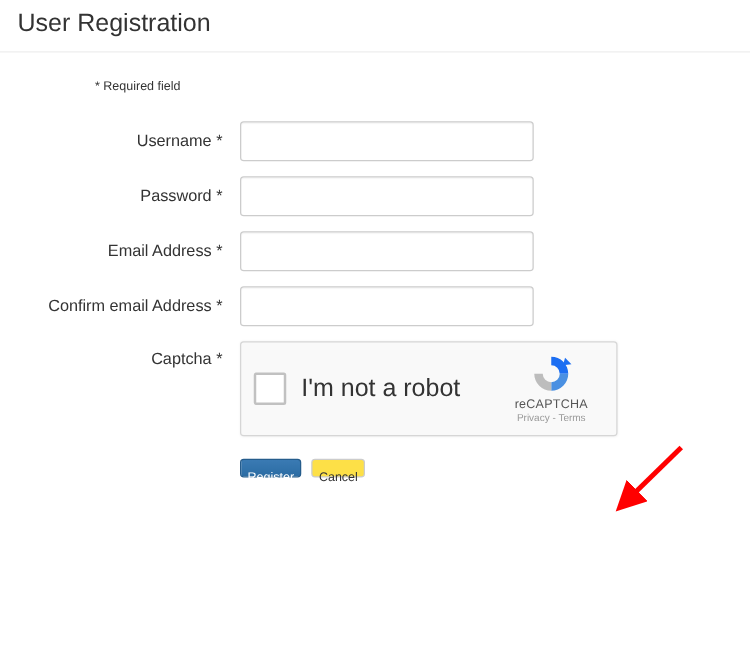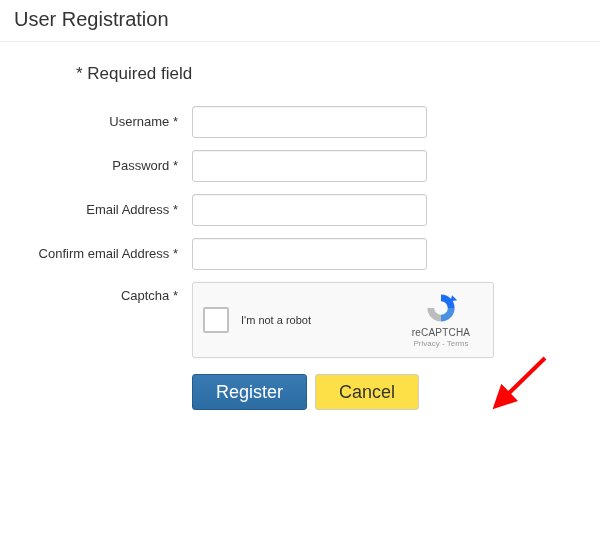--- a/index.html
+++ b/index.html
@@ -19,21 +19,21 @@
       color: #333;
       padding: 8px 14px 10px;
       border-bottom: 1px solid #eee;
     }
     .form-area {
       padding: 22px 14px 0;
     }
     .required-note {
       margin-left: 62px;
       color: #333;
-      font-size: 17px;
+      font-size: 10px;
       margin-bottom: 22px;
     }
     .form-row {
       display: flex;
       align-items: center;
       margin-bottom: 12px;
     }
     .form-row .lbl {
       width: 178px;
       text-align: right;
@@ -72,21 +72,21 @@
     .recaptcha-check {
       width: 26px;
       height: 26px;
       background: #fff;
       border: 2px solid #c1c1c1;
       border-radius: 2px;
       margin-right: 12px;
       cursor: pointer;
     }
     .recaptcha-label {
-      font-size: 11px;
+      font-size: 20px;
       color: #333;
     }
     .recaptcha-right {
       position: absolute;
       right: 20px;
       top: 8px;
       width: 64px;
       text-align: center;
     }
     .recaptcha-logo {
@@ -105,23 +105,23 @@
       color: #999;
       margin-top: 1px;
     }
     .recaptcha-links span { color: #999; }
     .button-row {
       margin-top: 16px;
       margin-left: 178px;
     }
     .btn {
       display: inline-block;
-      height: 36px;
-      padding: 0 23px;
-      font-size: 18px;
+      height: 15px;
+      padding: 0 5px;
+      font-size: 10px;
       border-radius: 3px;
       cursor: pointer;
       vertical-align: middle;
       line-height: 30px;
     }
     .btn-primary {
       background: #2b6ca3;
       background: linear-gradient(#3a7ab3, #2b6ca3);
       border: 1px solid #255c8c;
       color: #fff;

